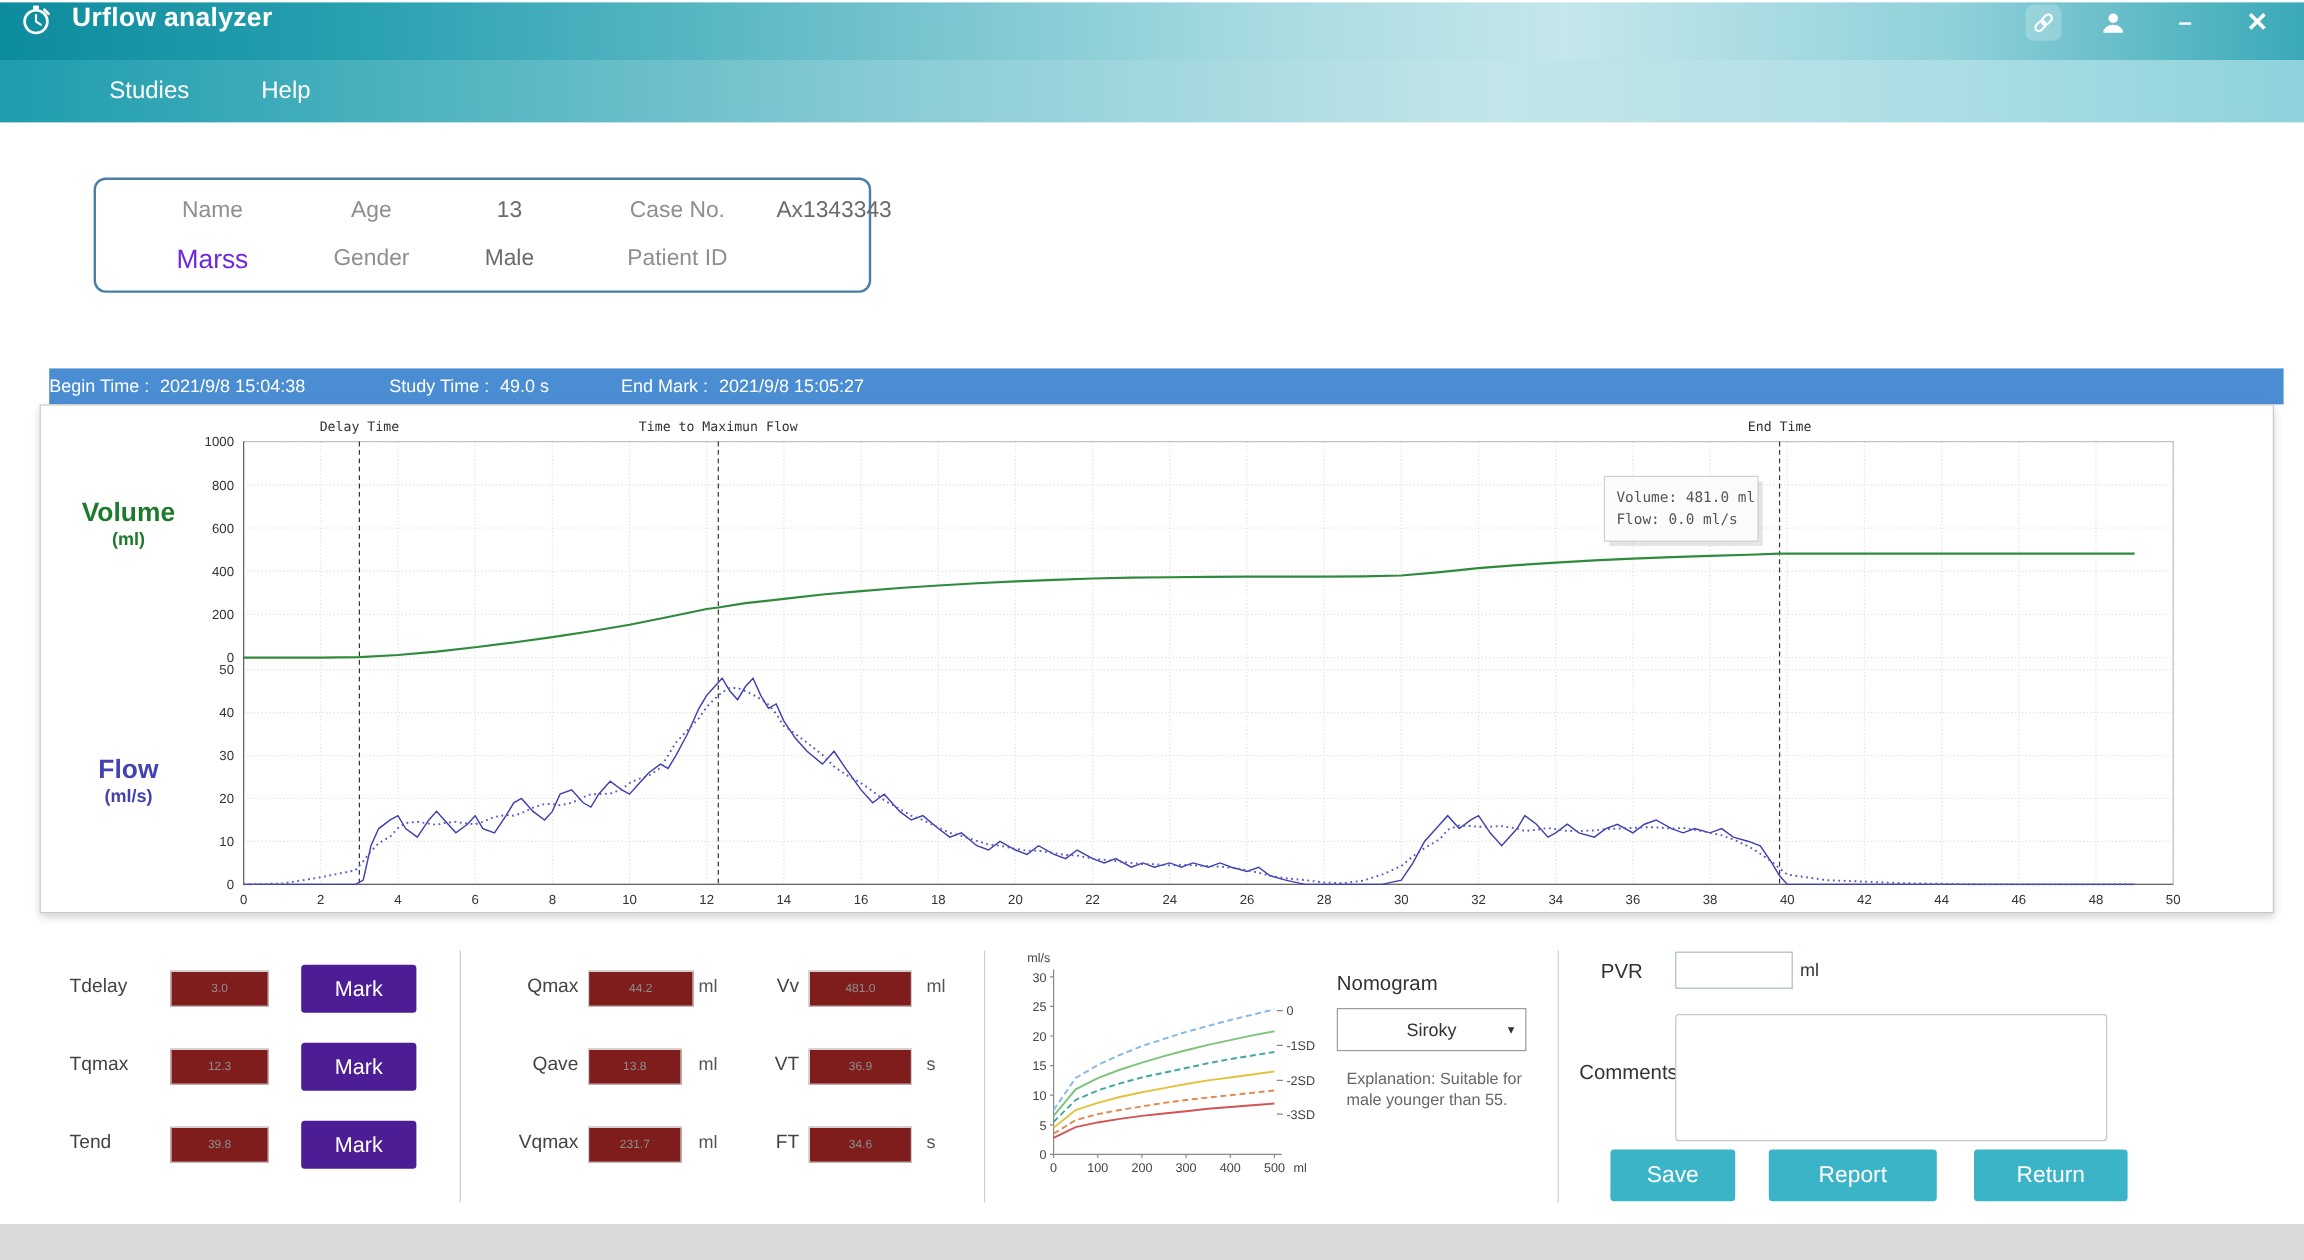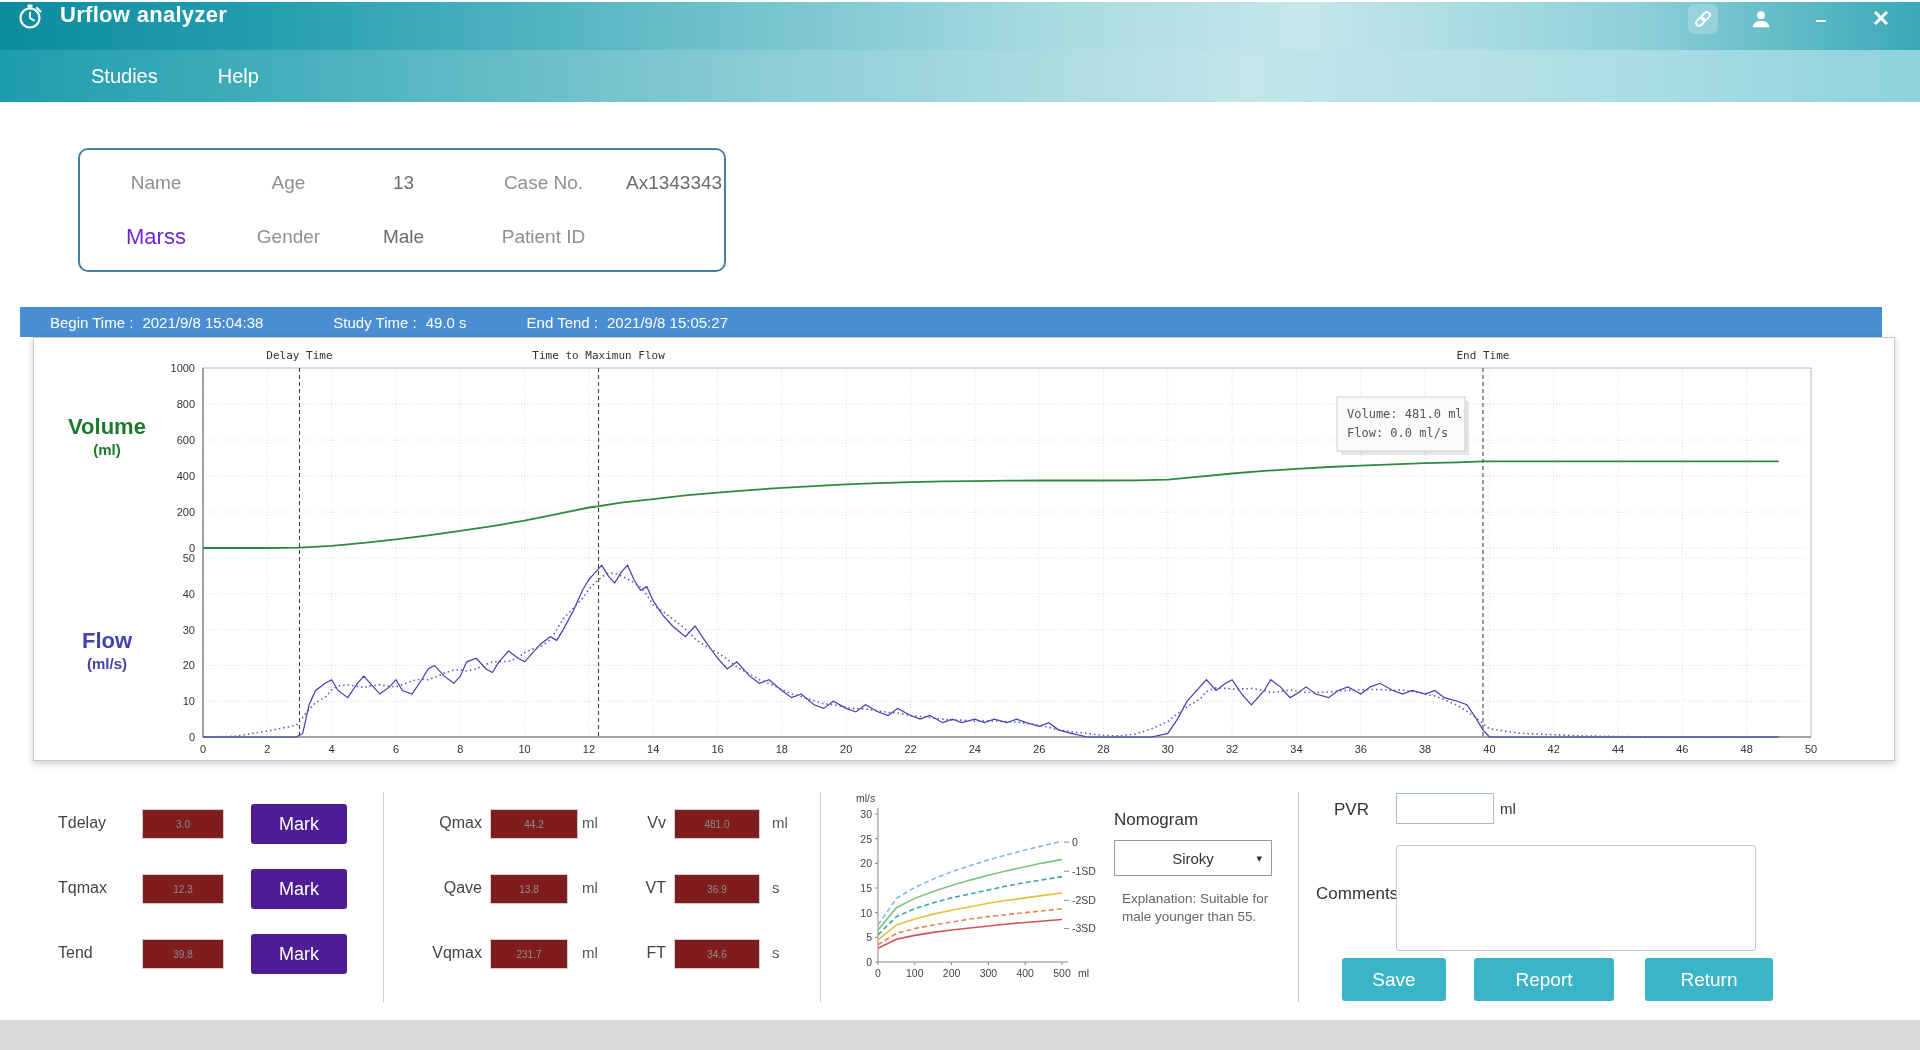--- a/index.html
+++ b/index.html
@@ -20,31 +20,31 @@
   .tb-glyph.close{font-size:22px}
 
   
   .menubar{position:absolute;left:0;top:50px;width:100%;height:52px;
     background:linear-gradient(90deg,#1f9dad 0%,#45afbc 15%,#8ccdd6 40%,#c2e6ea 65%,#abdde4 85%,#8ed2db 100%);
     display:flex;align-items:stretch;padding-left:61px}
   .menu-item{display:flex;align-items:center;padding:0 30px;font-size:20px;color:#fff;cursor:pointer}
   .menu-item.active{background:rgba(255,255,255,.32)}
 
   
-  .patient-box{position:absolute;left:78px;top:148px;width:648px;height:124px;border:2px solid #4a7fa5;
+  .patient-box{position:absolute;left:78px;top:148px;width:648px;height:96px;border:2px solid #4a7fa5;
     border-radius:10px;display:grid;grid-template-columns:150px 115px 115px 165px 1fr;grid-template-rows:1fr 1fr;
-    align-items:center;padding:6px 1px;background:#fff}
+    align-items:center;padding:6px 22px;background:#fff}
   .p-label{color:#8f8f8f;font-size:19px;text-align:center}
   .p-value{color:#6b6b6b;font-size:19px;text-align:center}
   .p-name{color:#6d28d9;font-size:22px;font-weight:normal;text-align:center}
   .p-left{text-align:left}
 
   
-  .timebar{position:absolute;left:20px;top:307px;width:1862px;height:30px;background:#4a8dd2;color:#fff;
-    display:flex;align-items:center;font-size:15px;padding-left:30px}
+  .timebar{position:absolute;left:41px;top:307px;width:1862px;height:30px;background:#4a8dd2;color:#fff;
+    display:flex;align-items:center;font-size:15px;}
   .timebar .lbl{margin-right:9px}
   .timebar .gap1{margin-left:70px}
   .timebar .gap2{margin-left:60px}
 
   
   .chart-panel{position:absolute;left:33px;top:337px;width:1862px;height:424px;background:#fff;
     border:1px solid #c9c9c9;box-shadow:0 3px 7px rgba(0,0,0,.18)}
   .axis-block{position:absolute;width:130px;text-align:center}
   .axis-block .big{font-size:22px;font-weight:bold}
   .axis-block .small{font-size:15px;font-weight:bold;margin-top:1px}
@@ -133,21 +133,21 @@
     <div class="p-value">Male</div>
     <div class="p-label">Patient ID</div>
     <div class="p-value p-left"></div>
   </div>
 
   <div class="timebar">
     <span class="lbl">Begin Time :</span>
     <span>2021/9/8 15:04:38</span>
     <span class="lbl gap1">Study Time :</span>
     <span>49.0 s</span>
-    <span class="lbl gap2">End Tend :</span>
+    <span class="lbl gap2">End Mark :</span>
     <span>2021/9/8 15:05:27</span>
   </div>
 
   <div class="chart-panel">
     <div class="axis-block vol-block">
       <div class="big">Volume</div>
       <div class="small">(ml)</div>
     </div>
     <div class="axis-block flow-block">
       <div class="big">Flow</div>

